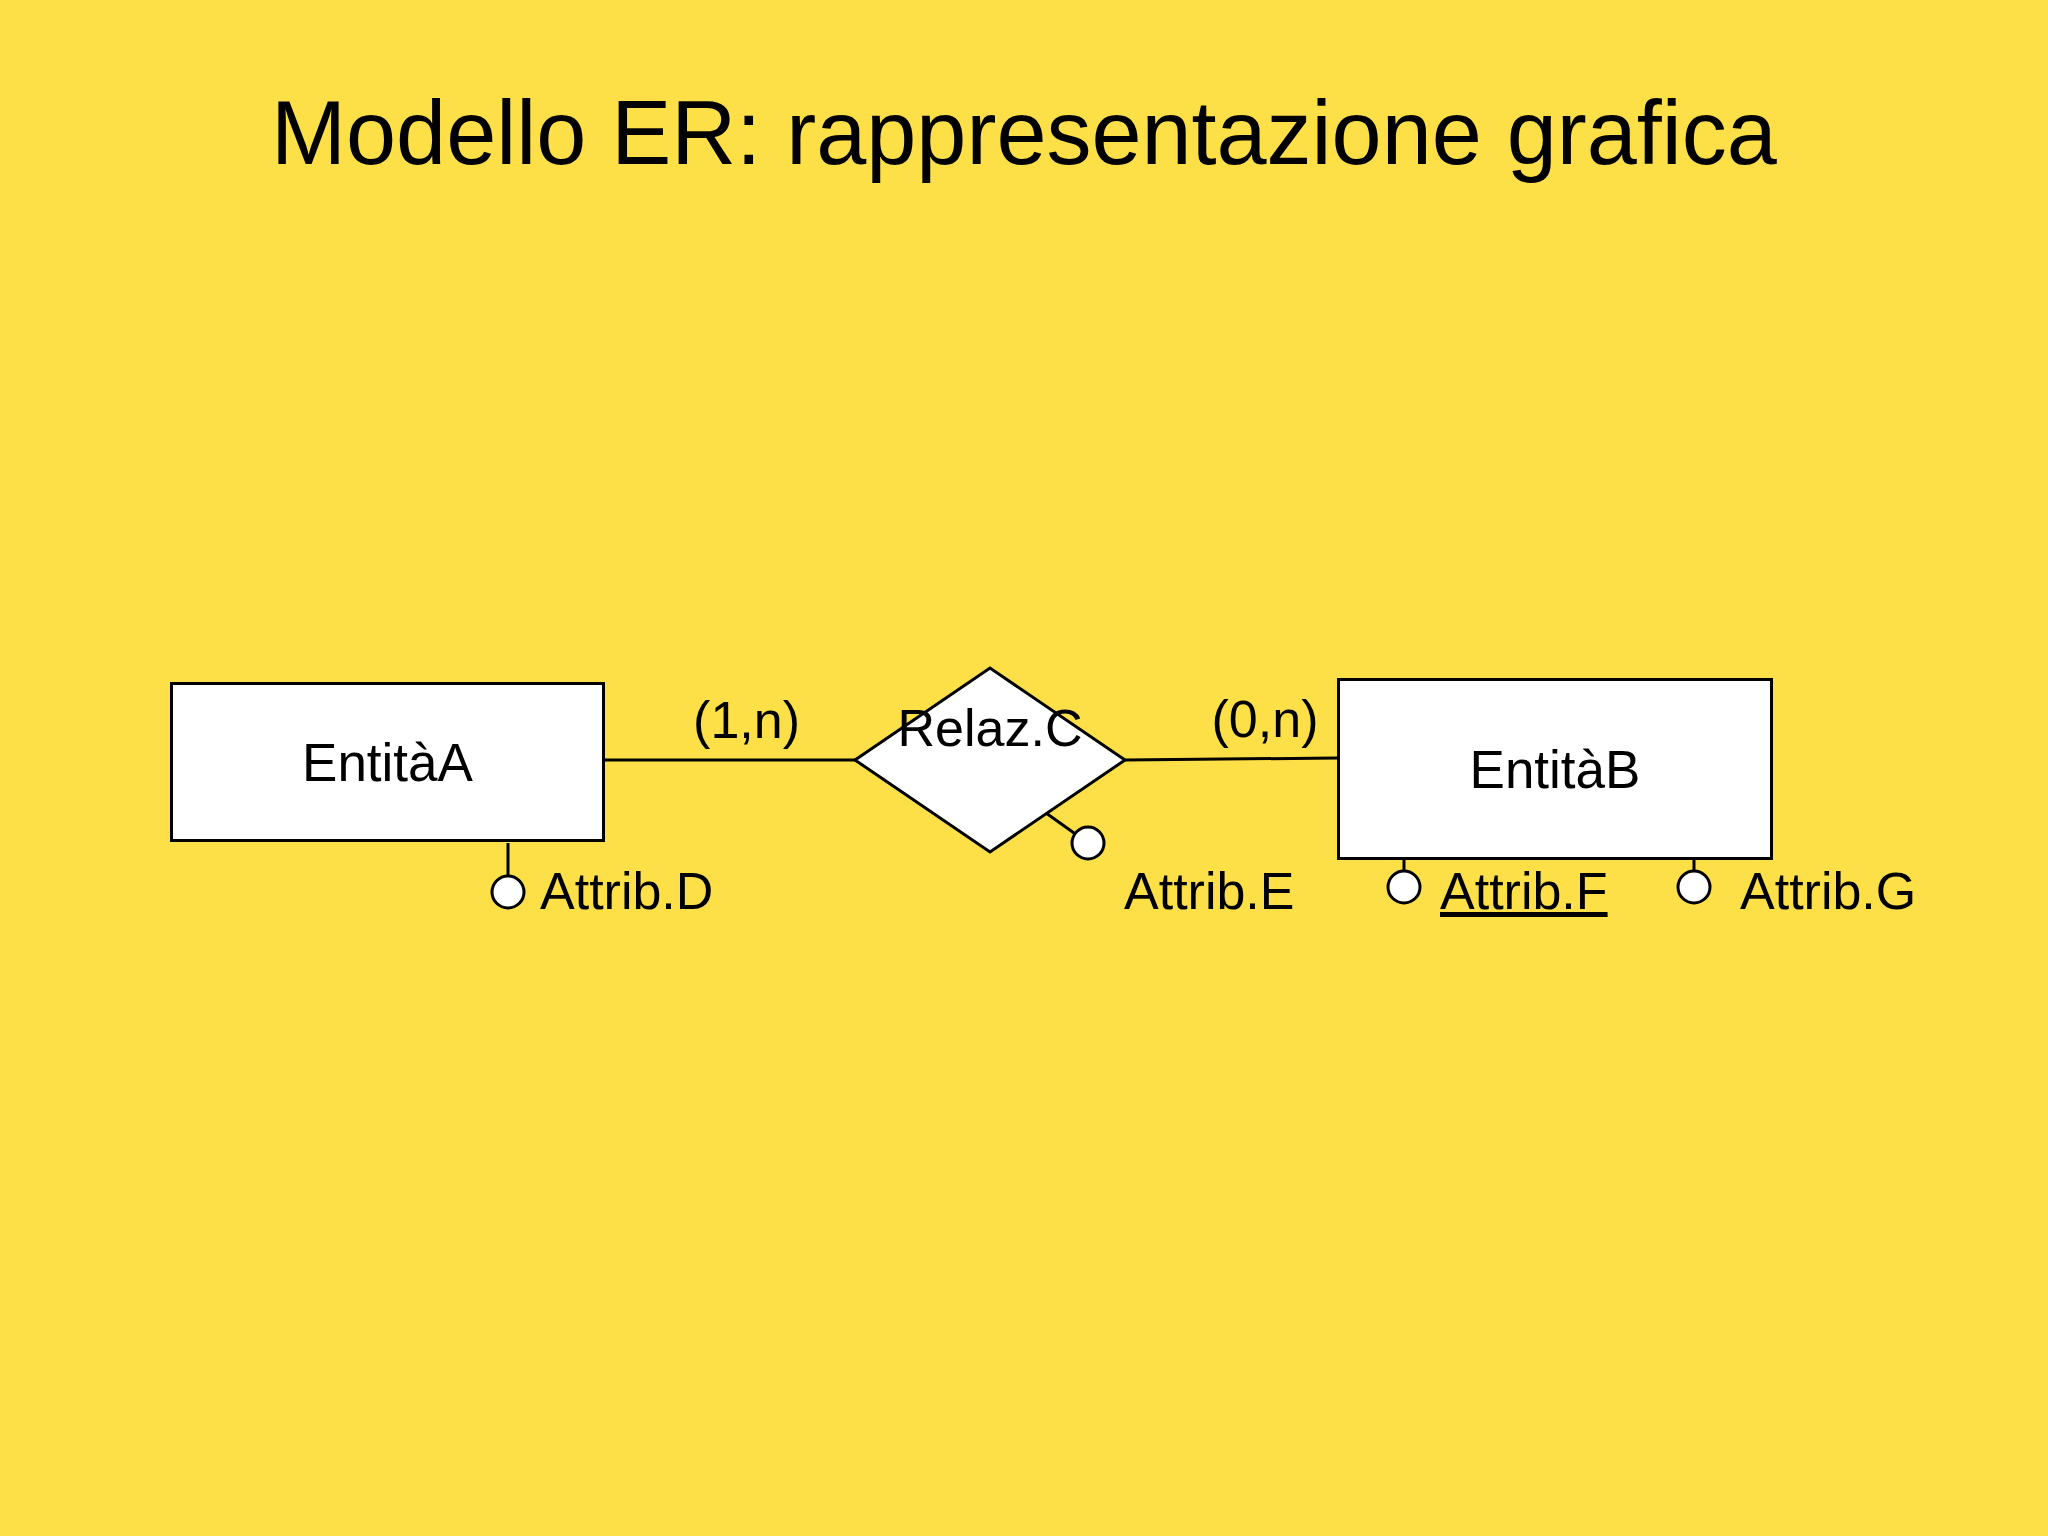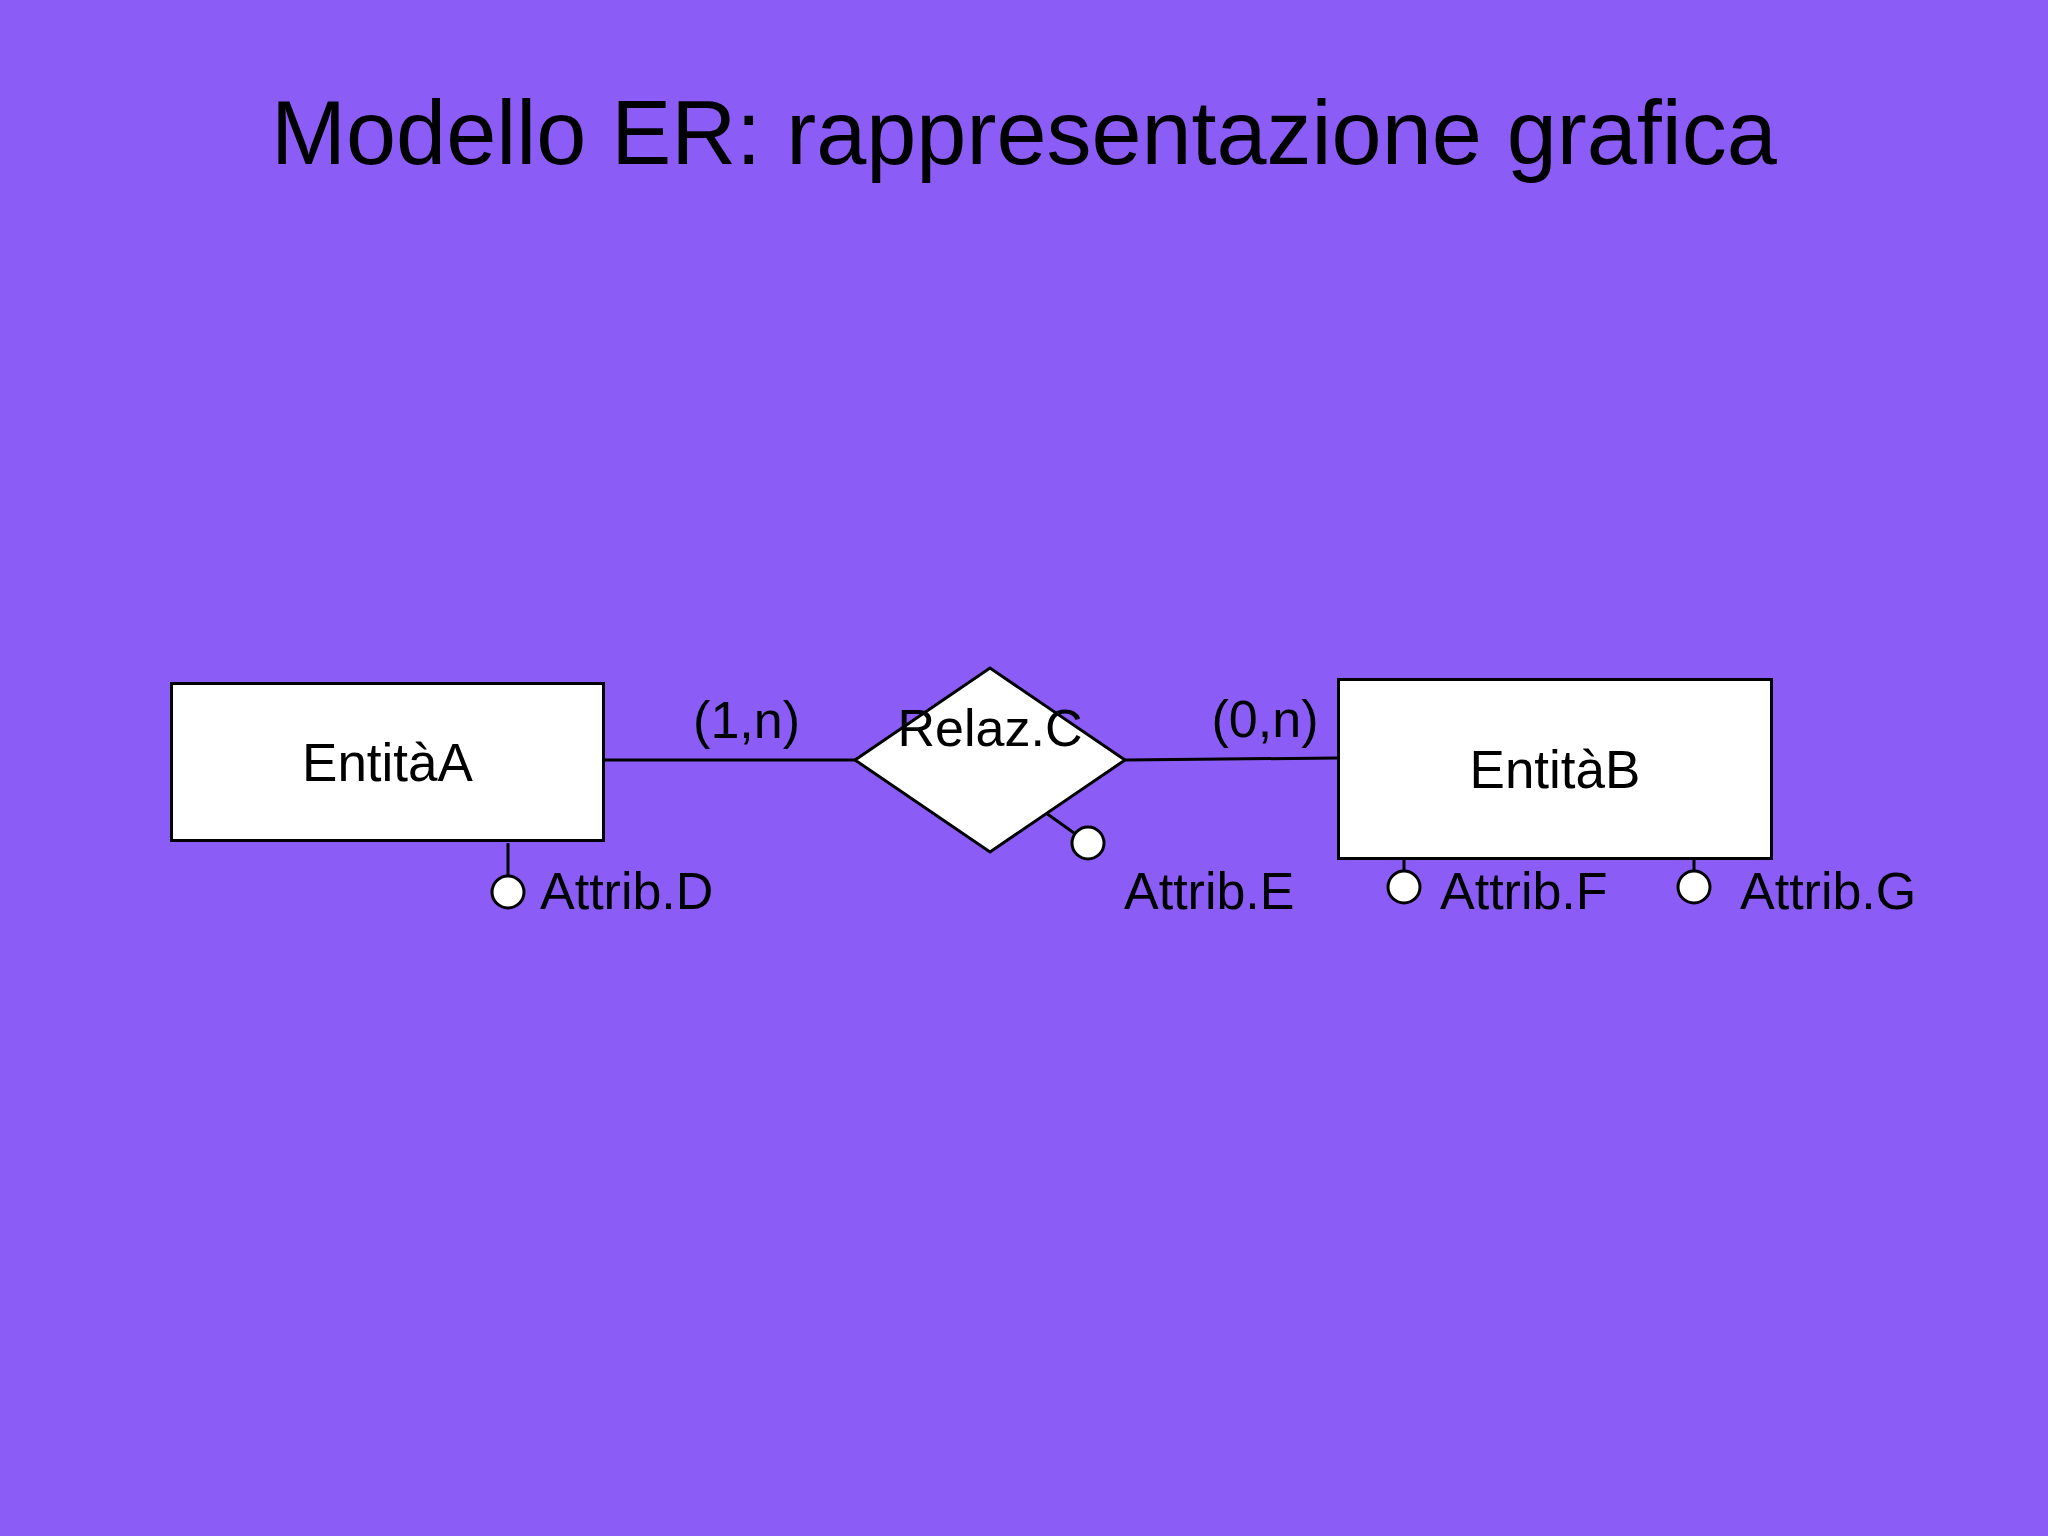--- a/index.html
+++ b/index.html
@@ -4,21 +4,21 @@
 <style>
   html, body {
     margin: 0;
     padding: 0;
     background: #ffffff;
   }
   #slide {
     position: relative;
     width: 2048px;
     height: 1536px;
-    background: #8b5cf6;
+    background: #fde047;
     font-family: "Liberation Sans", sans-serif;
     color: #000000;
     overflow: hidden;
   }
   .slide-title {
     position: absolute;
     top: 82px;
     left: 0;
     width: 2048px;
     text-align: center;
@@ -70,21 +70,21 @@
   }
   .cardinality-left  { left: 600px; top: 690px; text-align: right; }
   .cardinality-right { left: 1165px; top: 689px; }
   .attribute-label {
     position: absolute;
     font-size: 52px;
     white-space: nowrap;
   }
   .attr-d { left: 540px;  top: 861px; }
   .attr-e { left: 1118px; top: 861px; margin-left: 6px; }
-  .attr-f { left: 1440px; top: 861px; }
+  .attr-f { left: 1440px; top: 861px; text-decoration: underline; }
   .attr-g { left: 1740px; top: 861px; }
 </style>
 </head>
 <body>
 
 <div id="slide">
 
   <div class="slide-title">Modello ER: rappresentazione grafica</div>
 
   <svg class="diagram-svg" viewBox="0 0 2048 1536" xmlns="http://www.w3.org/2000/svg">

